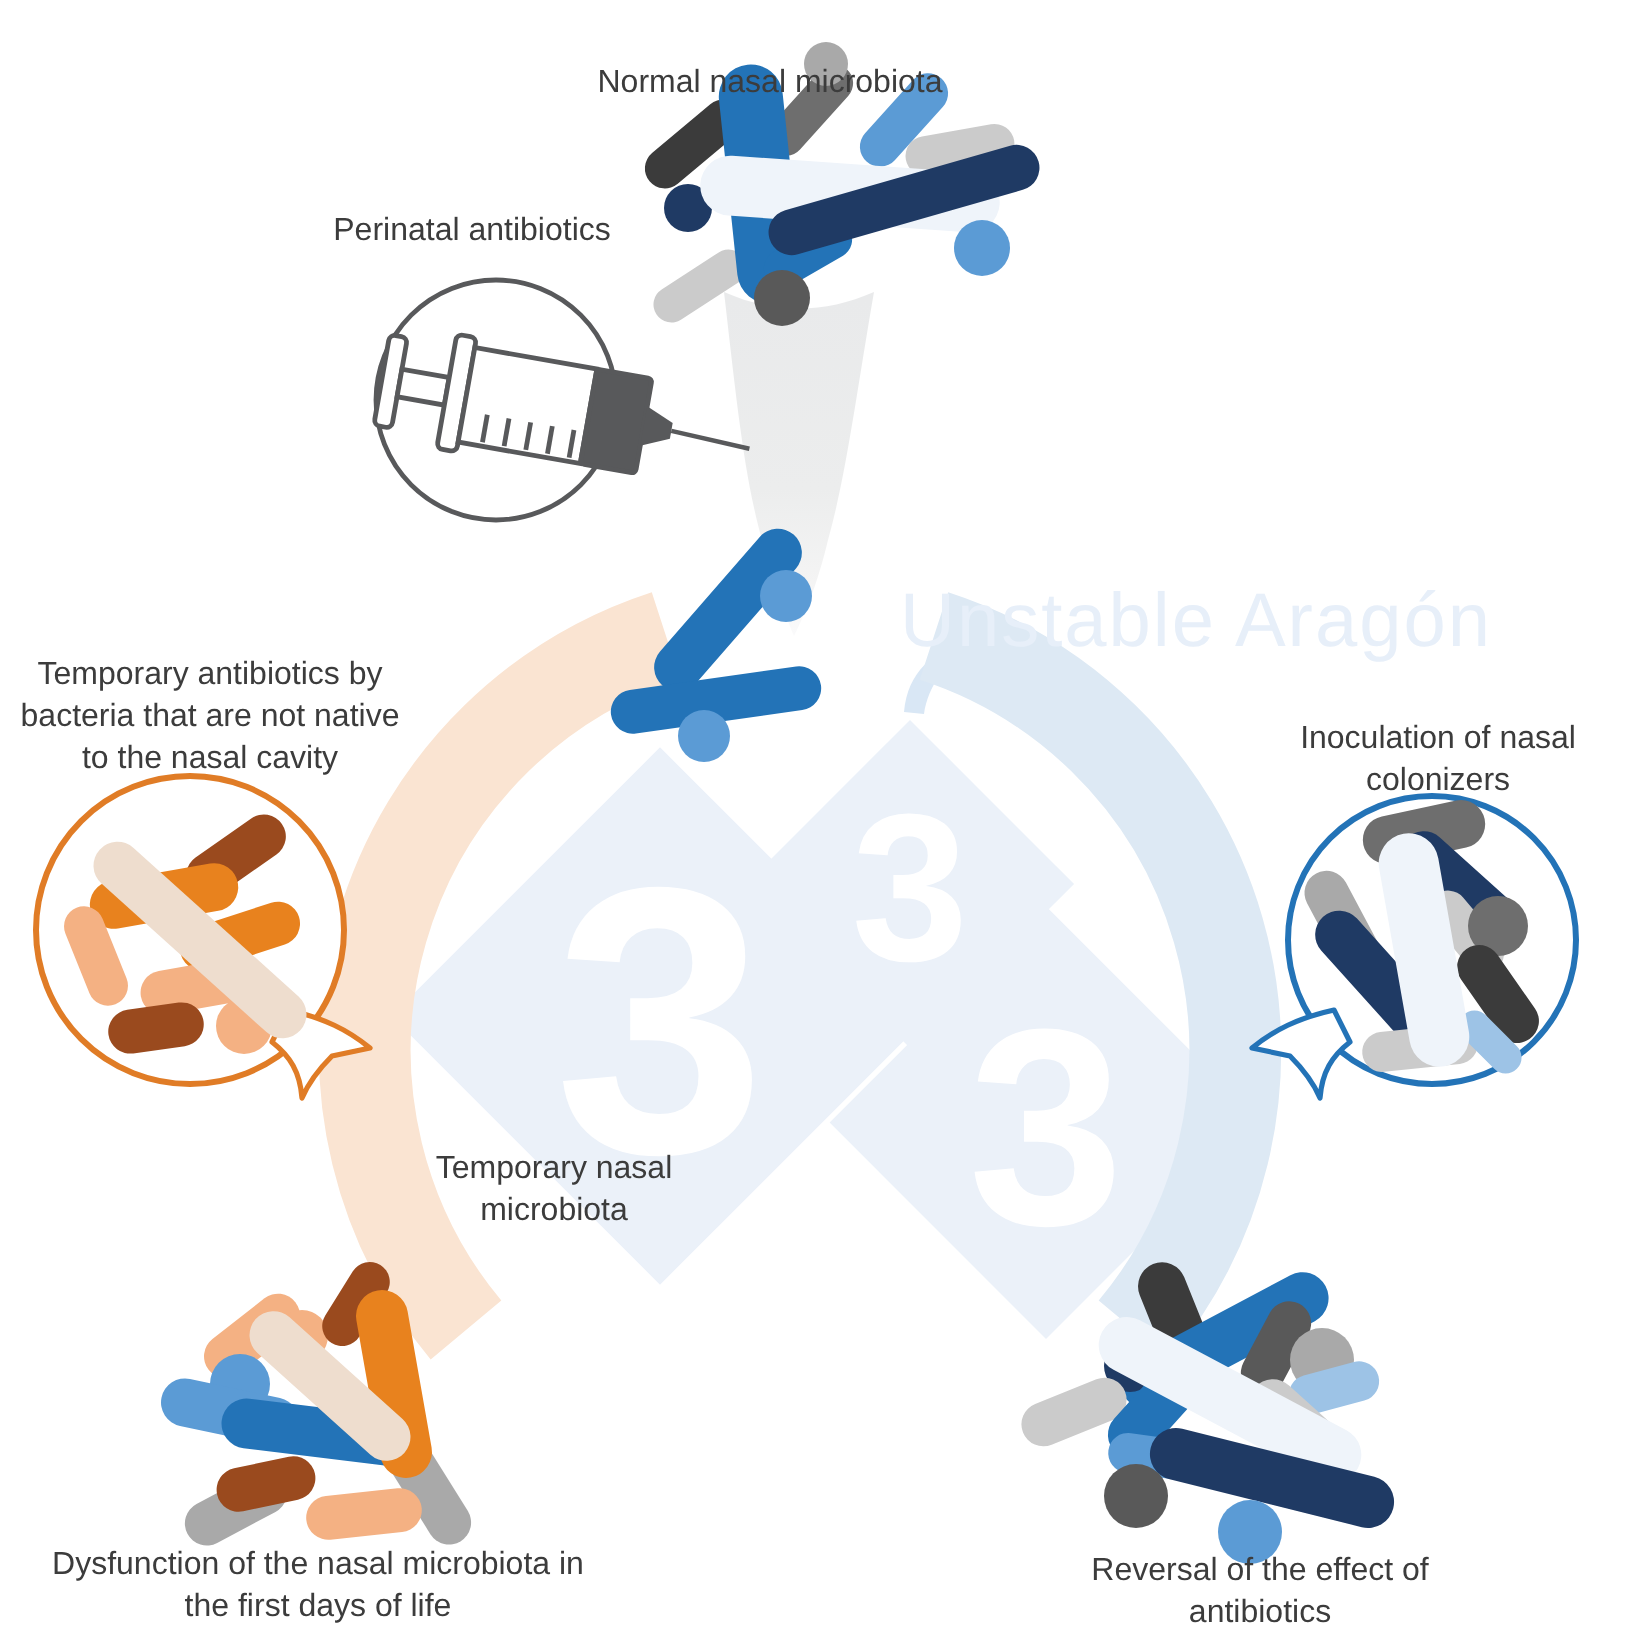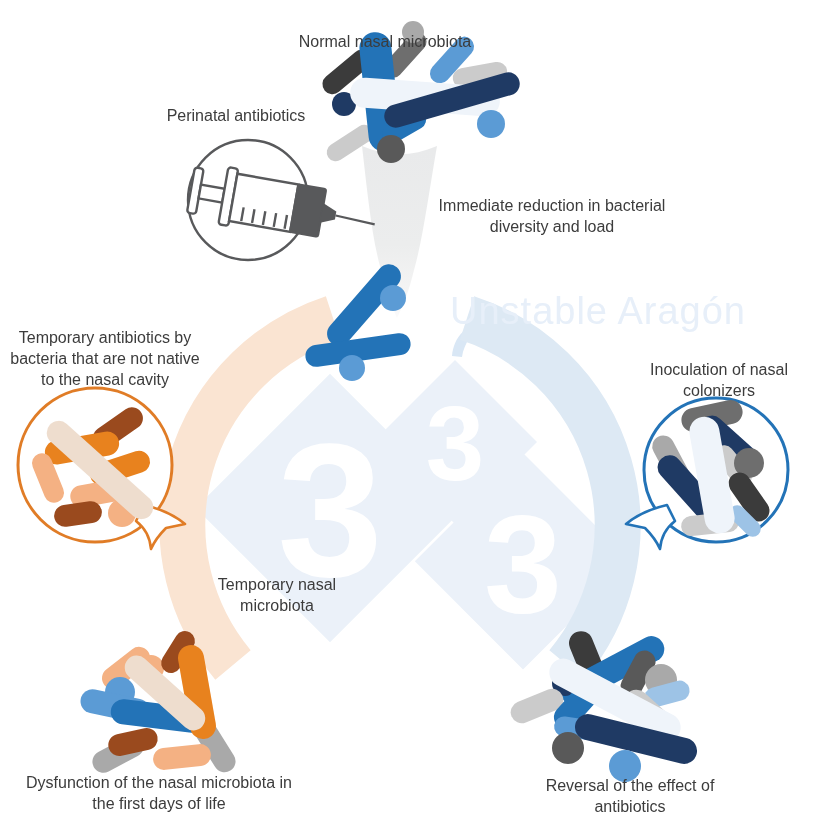--- a/index.html
+++ b/index.html
@@ -142,20 +142,19 @@
         <line x1="289" y1="222" x2="289" y2="208"></line>
         <rect x="295" y="176" width="28" height="48" rx="2" style="fill:var(--syringe-gray)"></rect>
         <polygon points="323,190 337,196 337,204 323,210" style="fill:var(--syringe-gray)" stroke="none"></polygon>
         <line x1="337" y1="200" x2="377" y2="202" stroke-width="2.2"></line>
       </g>
     </g>
   </svg>
 
   <div class="lbl" style="left:285px;top:4px;width:200px;margin-top:28px;">Normal nasal microbiota</div>
   <div class="lbl" style="left:136px;top:106px;width:200px;">Perinatal antibiotics</div>
-  <div class="lbl" style="left:422px;top:196px;width:260px;">Immediate reduction in bacterial diversity and load</div>
   <div class="lbl" style="left:5px;top:328px;width:200px;">Temporary antibiotics by bacteria that are not native to the nasal cavity</div>
   <div class="lbl" style="left:629px;top:360px;width:180px;">Inoculation of nasal colonizers</div>
   <div class="lbl" style="left:197px;top:575px;width:160px;">Temporary nasal microbiota</div>
   <div class="lbl" style="left:14px;top:773px;width:290px;">Dysfunction of the nasal microbiota in the first days of life</div>
   <div class="lbl" style="left:520px;top:776px;width:220px;">Reversal of the effect of antibiotics</div>
   <div id="watermark-text">Unstable Aragón</div>
 </div>
 
 </body></html>

